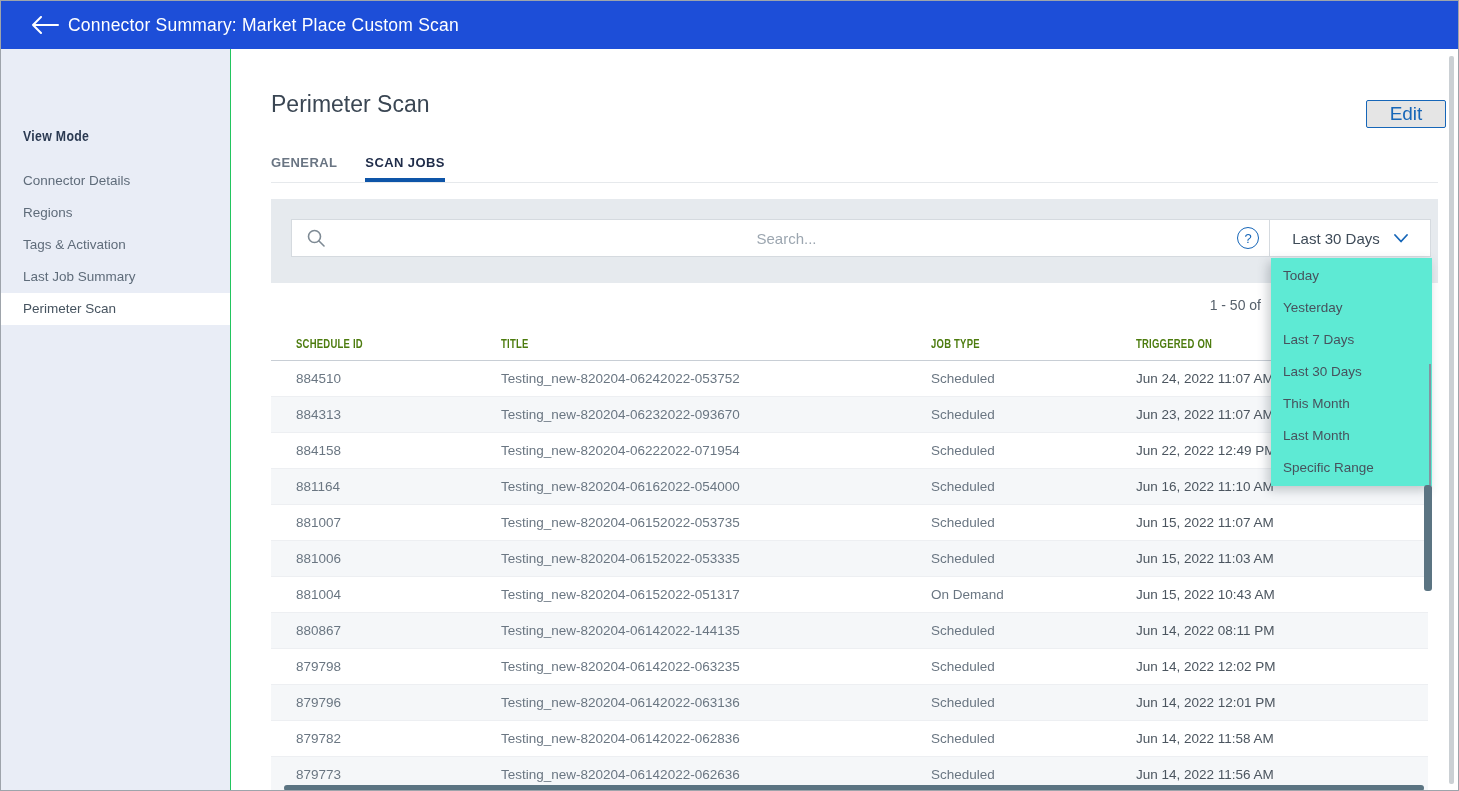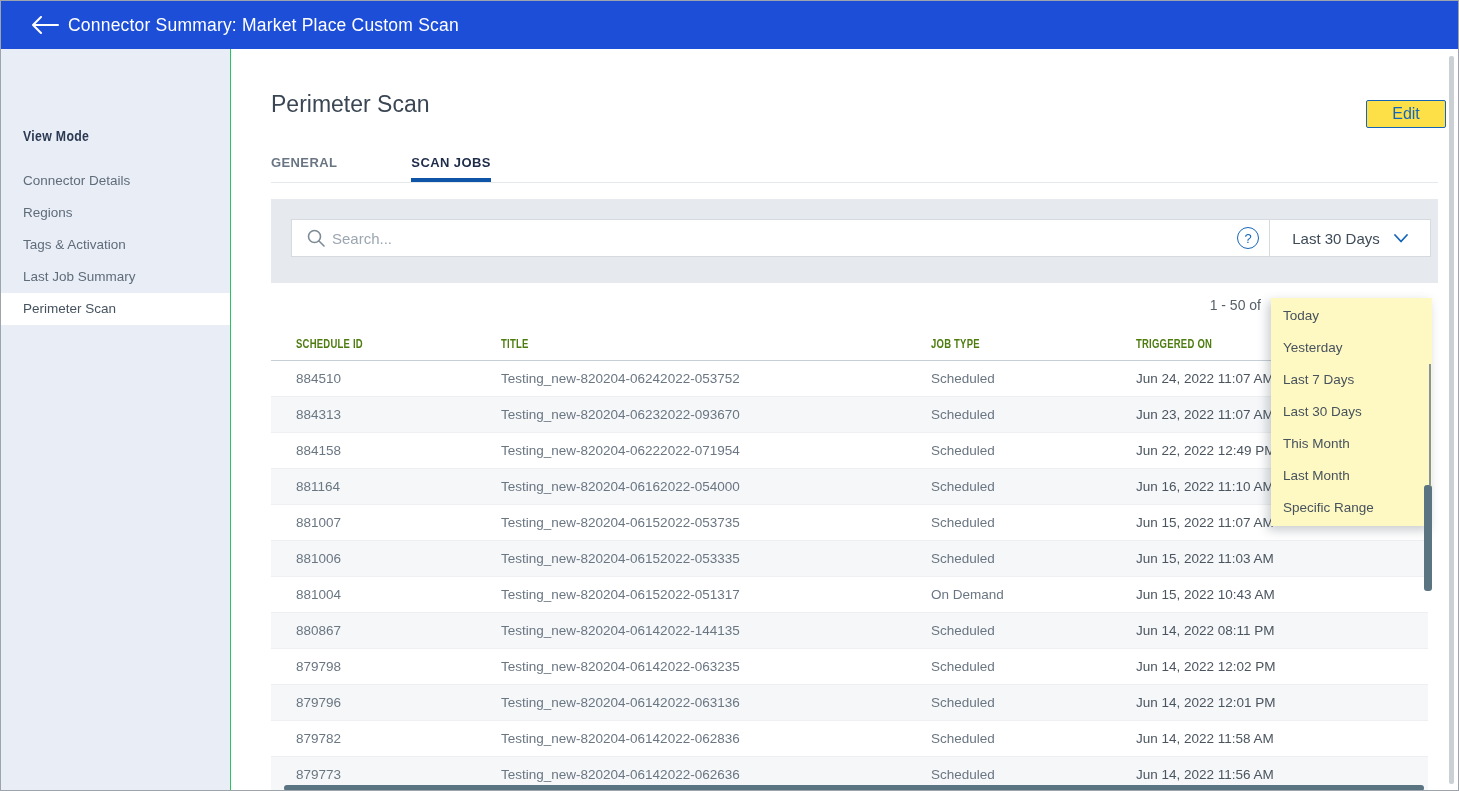--- a/index.html
+++ b/index.html
@@ -17,38 +17,38 @@
   .sidebar{position:absolute;left:0;top:48px;width:229px;bottom:0;background:#E9EDF6;
     border-right:1px solid #22c55e;z-index:2;}
   .view-mode{position:absolute;left:22px;top:78px;font-size:15px;font-weight:700;color:#2B3A52;
     display:inline-block;transform:scaleX(.82);transform-origin:left center;letter-spacing:.4px;}
   .side-items{position:absolute;left:0;top:116px;width:100%;}
   .side-item{height:32px;line-height:32px;padding-left:22px;font-size:13.5px;color:#5F6C7A;cursor:pointer;}
   .side-item.selected{background:#fff;color:#46535F;}
 
   
   .page-title{position:absolute;left:270px;top:90px;font-size:23px;color:#3A4653;z-index:1;}
-  .edit-btn{position:absolute;left:1365px;top:99px;width:80px;height:28px;background:#fde047;
-    border:1px solid #1666B8;border-radius:2px;color:#1666B8;font-size:16px;
+  .edit-btn{position:absolute;left:1365px;top:99px;width:80px;height:28px;background:#e5e5e5;
+    border:1px solid #1666B8;border-radius:2px;color:#1666B8;font-size:19px;
     display:flex;align-items:center;justify-content:center;cursor:pointer;z-index:1;}
 
   
   .tabs{position:absolute;left:270px;top:154px;width:1167px;display:flex;gap:28px;
     border-bottom:1px solid #E6E9EC;z-index:1;}
   .tab{font-size:13px;font-weight:700;letter-spacing:.4px;color:#6A7583;
     padding-bottom:8px;border-bottom:4px solid transparent;cursor:pointer;}
-  .tab.active{color:#1F2C49;border-bottom-color:#0E55A8;margin-left:46px;}
+  .tab.active{color:#1F2C49;border-bottom-color:#0E55A8;}
 
   
   .toolbar{position:absolute;left:270px;top:198px;width:1167px;height:84px;background:#E6EAEE;z-index:1;}
   .searchbar{position:absolute;left:20px;top:20px;width:1140px;height:38px;background:#fff;
     border:1px solid #D5DADF;box-sizing:border-box;display:flex;align-items:center;}
   .search-icon{margin-left:14px;display:flex;align-items:center;}
-  .search-input{flex:1;border:none;outline:none;font-size:15px;color:#14532d;margin-left:4px;
-    font-family:"Liberation Sans",sans-serif;background:transparent;}
+  .search-input{flex:1;border:none;outline:none;font-size:15px;color:#14532d;margin-left:10px;
+    font-family:"Liberation Sans",sans-serif;background:transparent;text-align:center;}
   .search-input::placeholder{color:#9CA6B0;}
   .help-icon{width:22px;height:22px;border:1.5px solid #1666B8;border-radius:50%;color:#1666B8;
     font-size:13px;display:flex;align-items:center;justify-content:center;margin-right:10px;cursor:pointer;box-sizing:border-box;}
   .tool-divider{width:1px;align-self:stretch;background:#D5DADF;}
   .date-btn{width:160px;height:100%;display:flex;align-items:center;justify-content:center;gap:14px;
     font-size:15px;color:#3E4B58;cursor:pointer;}
 
   
   .pagination{position:absolute;right:197px;top:296px;font-size:14px;color:#57616C;z-index:1;}
 
@@ -58,22 +58,22 @@
     padding-bottom:9px;border-bottom:1px solid #C8CED5;}
   .hcol{font-size:12.5px;font-weight:700;color:#4d7c0f;letter-spacing:.3px;}
   .hcol > span{display:inline-block;transform:scaleX(.76);transform-origin:left center;}
   .row{display:grid;grid-template-columns:205px 430px 205px 1fr;padding-left:25px;
     height:35px;line-height:35px;font-size:13.5px;border-bottom:1px solid #EDEFF2;cursor:default;}
   .row:nth-child(even){background:#F5F7F9;}
   .cell{color:#6A7682;white-space:nowrap;overflow:hidden;}
   .cell.date{color:#4B555F;}
 
   
-  .dropdown{position:absolute;left:1270px;top:257px;width:161px;background:#fef9c3;z-index:10;
-    padding:2px 0;box-shadow:-3px 4px 10px rgba(55,65,75,.28);box-sizing:border-box;margin-top:40px;}
+  .dropdown{position:absolute;left:1270px;top:257px;width:161px;background:#5eead4;z-index:10;
+    padding:2px 0;box-shadow:-3px 4px 10px rgba(55,65,75,.28);box-sizing:border-box;}
   .dd-item{height:32px;line-height:32px;padding-left:12px;font-size:13.5px;color:#47525D;cursor:pointer;}
 
   
   .dd-scroll-line{position:absolute;left:1428px;top:363px;width:2px;height:121px;background:#8494A0;z-index:12;}
   .v-thumb{position:absolute;left:1423px;top:484px;width:8px;height:106px;background:#5B7482;border-radius:3px;z-index:12;}
   .h-thumb{position:absolute;left:283px;top:784px;width:1140px;height:6px;background:#5B7482;border-radius:3px;z-index:6;}
   .page-scroll{position:absolute;left:1448px;top:55px;width:5px;height:728px;background:#CBD0D4;border-radius:2px;z-index:4;}
 </style>
 </head>
 <body>

